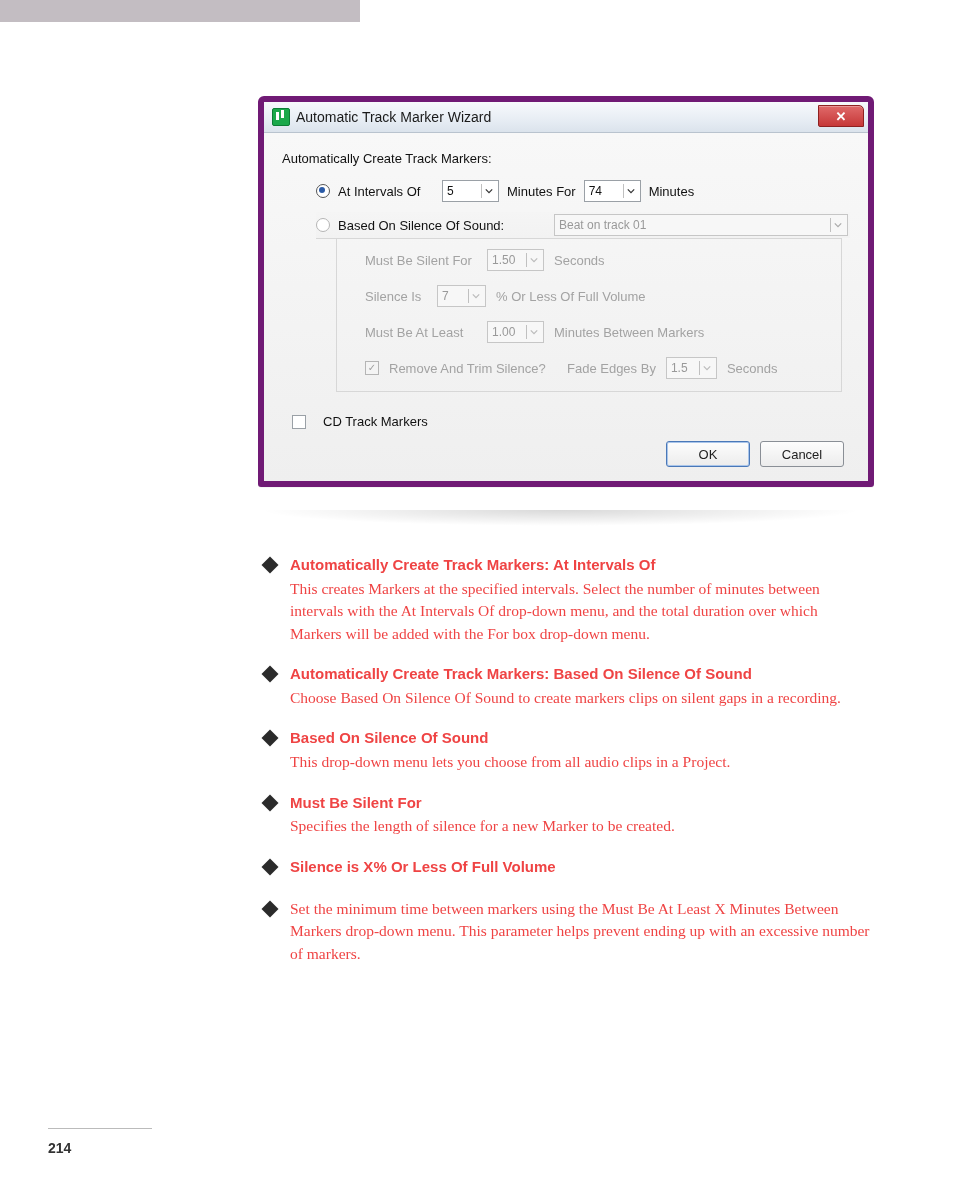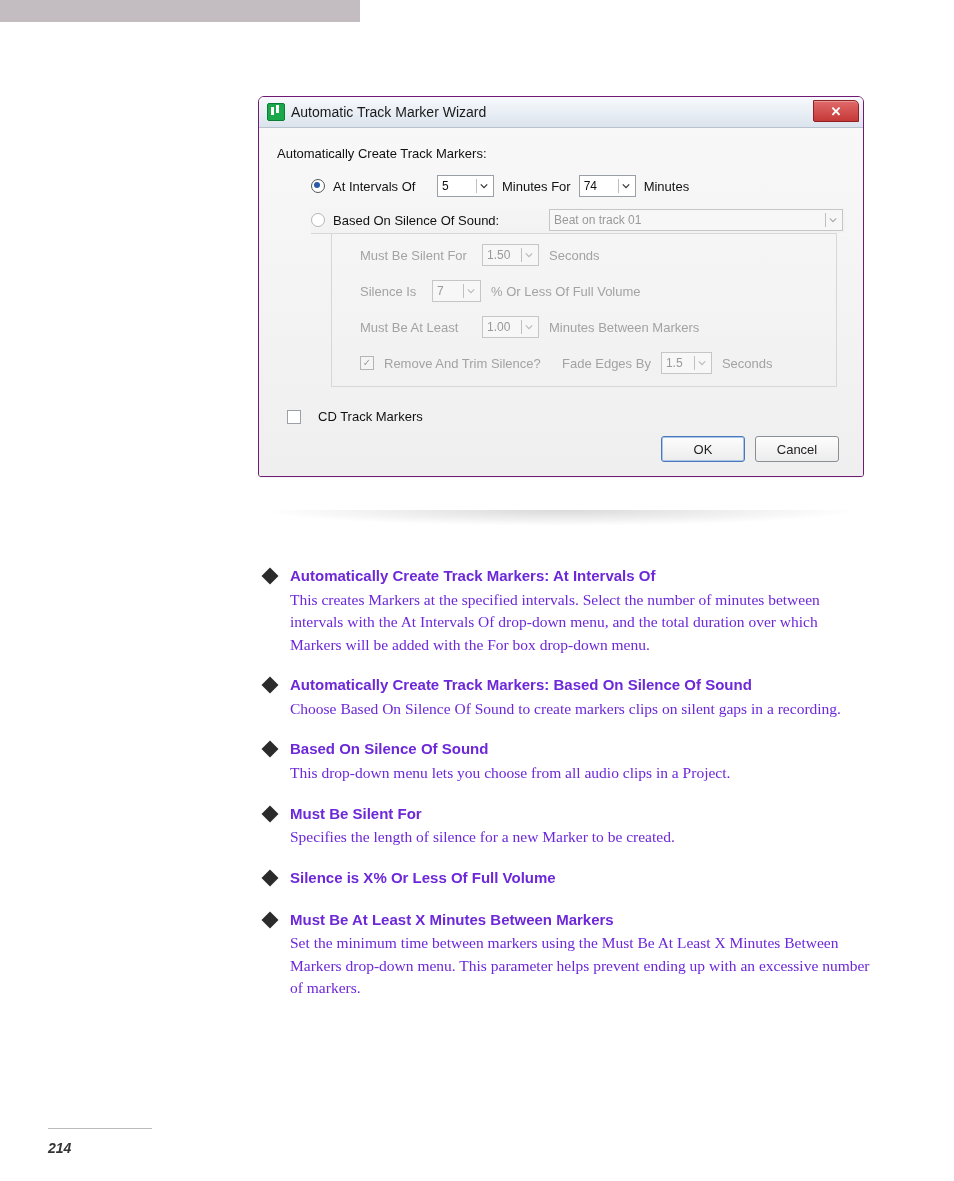--- a/index.html
+++ b/index.html
@@ -16,21 +16,21 @@
     width: 360px;
     height: 22px;
     background: #c3bdc2;
   }
   
   .dialog {
     position: absolute;
     left: 258px;
     top: 96px;
     width: 604px;
-    border: 1px solid #701a75;
+    border: 6px solid #701a75;
     border-radius: 6px 6px 3px 3px;
     overflow: hidden;
     box-shadow: 0 1px 0 rgba(0,0,0,.04);
     background: #ffffff;
   }
   .titlebar {
     height: 30px;
     background: linear-gradient(#f7f9fc, #e7edf4 60%, #dbe3ec);
     border-bottom: 1px solid #b9c3ce;
     display: flex;
@@ -152,22 +152,21 @@
   }
   
   .doc {
     position: absolute;
     left: 260px;
     top: 554px;
     width: 612px;
     font-family: Georgia, "Times New Roman", serif;
     font-size: 15.5px;
     line-height: 1.45;
-    color: #6d28d9;
-    margin-top: 11px;
+    color: #ef4444;
   }
   .entry { margin-bottom: 18px; display:flex; gap: 14px; }
   .entry:last-child { margin-bottom: 0; }
   .diamond {
     flex-shrink: 0;
     width: 12px; height: 12px;
     transform: rotate(45deg);
     background: #2b2b2b;
     margin-top: 5px;
     margin-left: 4px;
@@ -186,21 +185,20 @@
     border-top: 1px solid #bbb;
     width: 104px;
   }
   .page-num {
     position: absolute;
     left: 48px; top: 1140px;
     font-family: "Segoe UI", Arial, sans-serif;
     font-weight: 700;
     font-size: 14px;
     color: #333;
-    font-style: italic;
   }
 </style>
 </head>
 <body>
 
 <div class="topbar"></div>
 
 <div class="dialog">
   <div class="titlebar">
     <div class="appicon"></div>
@@ -357,20 +355,19 @@
   </div>
   <div class="entry">
     <div class="diamond"></div>
     <div class="entry-body">
       <div class="entry-title">Silence is X% Or Less Of Full Volume</div>
     </div>
   </div>
   <div class="entry">
     <div class="diamond"></div>
     <div class="entry-body">
-      <div class="entry-title">Must Be At Least X Minutes Between Markers</div>
       <div>Set the minimum time between markers using the Must Be At Least X Minutes Between Markers drop-down menu. This parameter helps prevent ending up with an excessive number of markers.</div>
     </div>
   </div>
 </div>
 
 <div class="footer-line"></div>
 <div class="page-num">214</div>
 
 </body></html>

